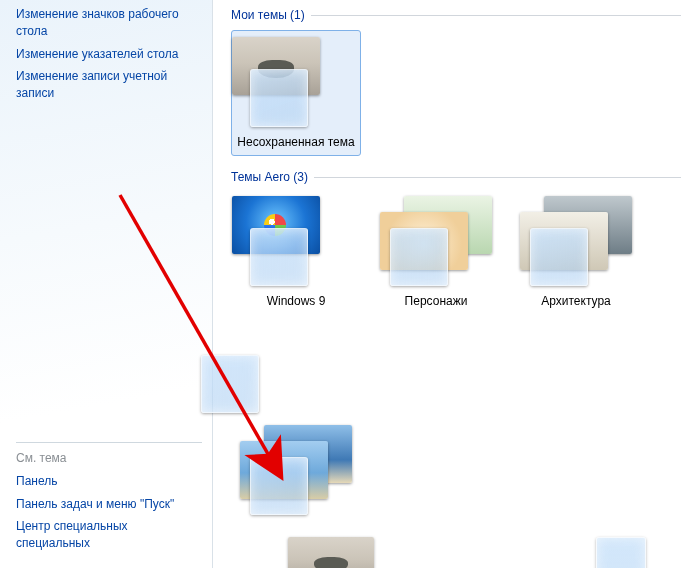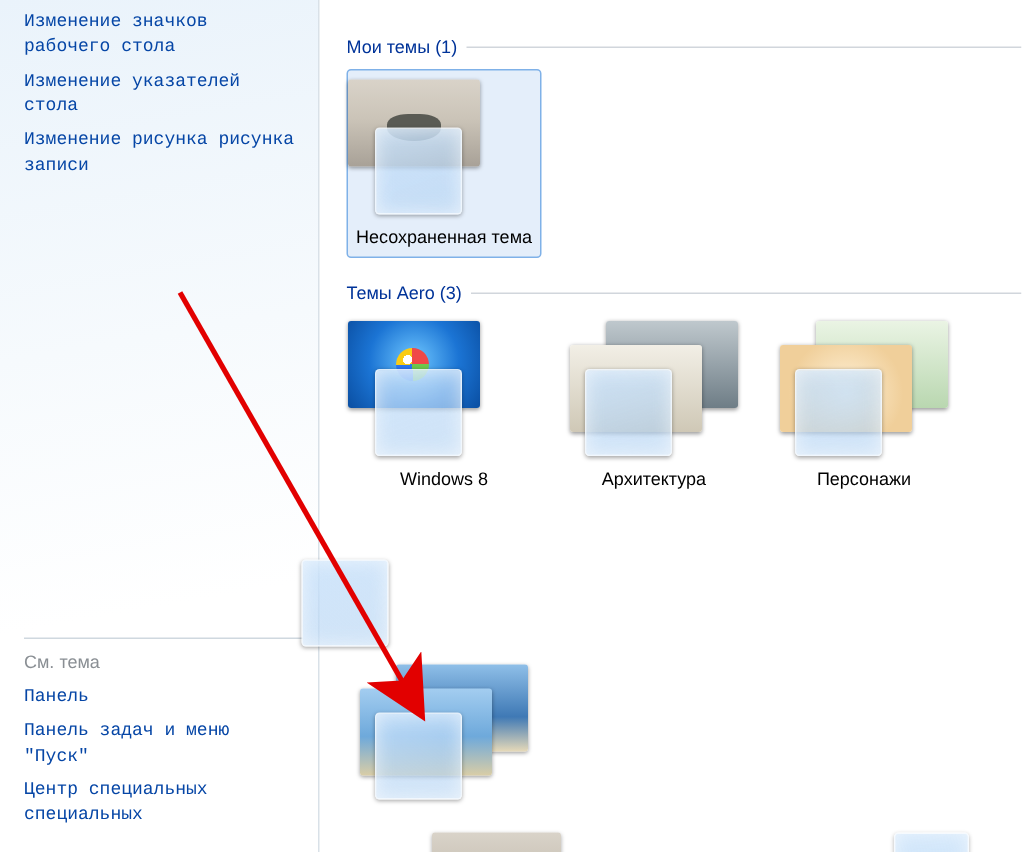--- a/index.html
+++ b/index.html
@@ -23,21 +23,20 @@
     display: flex;
     flex-direction: column;
   }
   .sidebar-links { flex: 0 0 auto; }
   .sidebar-link {
     color: #0646a6;
     font-size: 12px;
     line-height: 1.4;
     margin-bottom: 6px;
     cursor: pointer;
-    font-family: Liberation Mono, monospace;
   }
   .sidebar-spacer { flex: 1; }
   .sidebar-bottom {
     border-top: 1px solid #cfd8df;
     padding-top: 8px;
   }
   .sidebar-see-also {
     color: #8a8f94;
     font-size: 12px;
     margin-bottom: 8px;
@@ -45,21 +44,20 @@
   .main {
     position: relative;
     flex: 1;
     padding: 8px 6px 10px 18px;
   }
   .section { margin-bottom: 14px; }
   .section-header {
     display: flex;
     align-items: center;
     margin-bottom: 8px;
-    margin-top: 16px;
   }
   .section-title {
     color: #003399;
     font-size: 12px;
     white-space: nowrap;
   }
   .section-rule {
     flex: 1;
     border-top: 1px solid #d1d6dc;
     margin-left: 6px;
@@ -151,21 +149,21 @@
   }
 </style>
 </head>
 <body>
 
 <div class="layout">
   <div class="sidebar">
     <div class="sidebar-links">
       <div class="sidebar-link">Изменение значков рабочего стола</div>
       <div class="sidebar-link">Изменение указателей стола</div>
-      <div class="sidebar-link">Изменение рисунка рисунка записи</div>
+      <div class="sidebar-link">Изменение записи учетной записи</div>
     </div>
     <div class="sidebar-spacer"></div>
     <div class="sidebar-bottom">
       <div class="sidebar-see-also">См. тема</div>
       <div class="sidebar-link">Панель</div>
       <div class="sidebar-link">Панель задач и меню "Пуск"</div>
       <div class="sidebar-link">Центр специальных специальных</div>
     </div>
   </div>
 
@@ -190,37 +188,37 @@
       <div class="section-header">
         <span class="section-title">Темы Aero (3)</span>
         <span class="section-rule"></span>
       </div>
       <div class="theme-row">
         <div class="theme-item">
           <div class="theme-thumb">
             <div class="wp back wp-win7"></div>
             <div class="glass-square"></div>
           </div>
-          <div class="theme-label">Windows 8</div>
+          <div class="theme-label">Windows 9</div>
+        </div>
+        <div class="theme-item">
+          <div class="theme-thumb">
+            <div class="wp back wp-char1"></div>
+            <div class="wp front wp-char2"></div>
+            <div class="glass-square"></div>
+          </div>
+          <div class="theme-label">Персонажи</div>
         </div>
         <div class="theme-item">
           <div class="theme-thumb">
             <div class="wp back wp-arch1"></div>
             <div class="wp front wp-arch2"></div>
             <div class="glass-square"></div>
           </div>
           <div class="theme-label">Архитектура</div>
-        </div>
-        <div class="theme-item">
-          <div class="theme-thumb">
-            <div class="wp back wp-char1"></div>
-            <div class="wp front wp-char2"></div>
-            <div class="glass-square"></div>
-          </div>
-          <div class="theme-label">Персонажи</div>
         </div>
         <div class="theme-item theme-partial">
           <div class="theme-thumb">
             <div class="glass-square"></div>
           </div>
         </div>
       </div>
       <div class="theme-row" style="margin-top:6px;">
         <div class="theme-item">
           <div class="theme-thumb">

